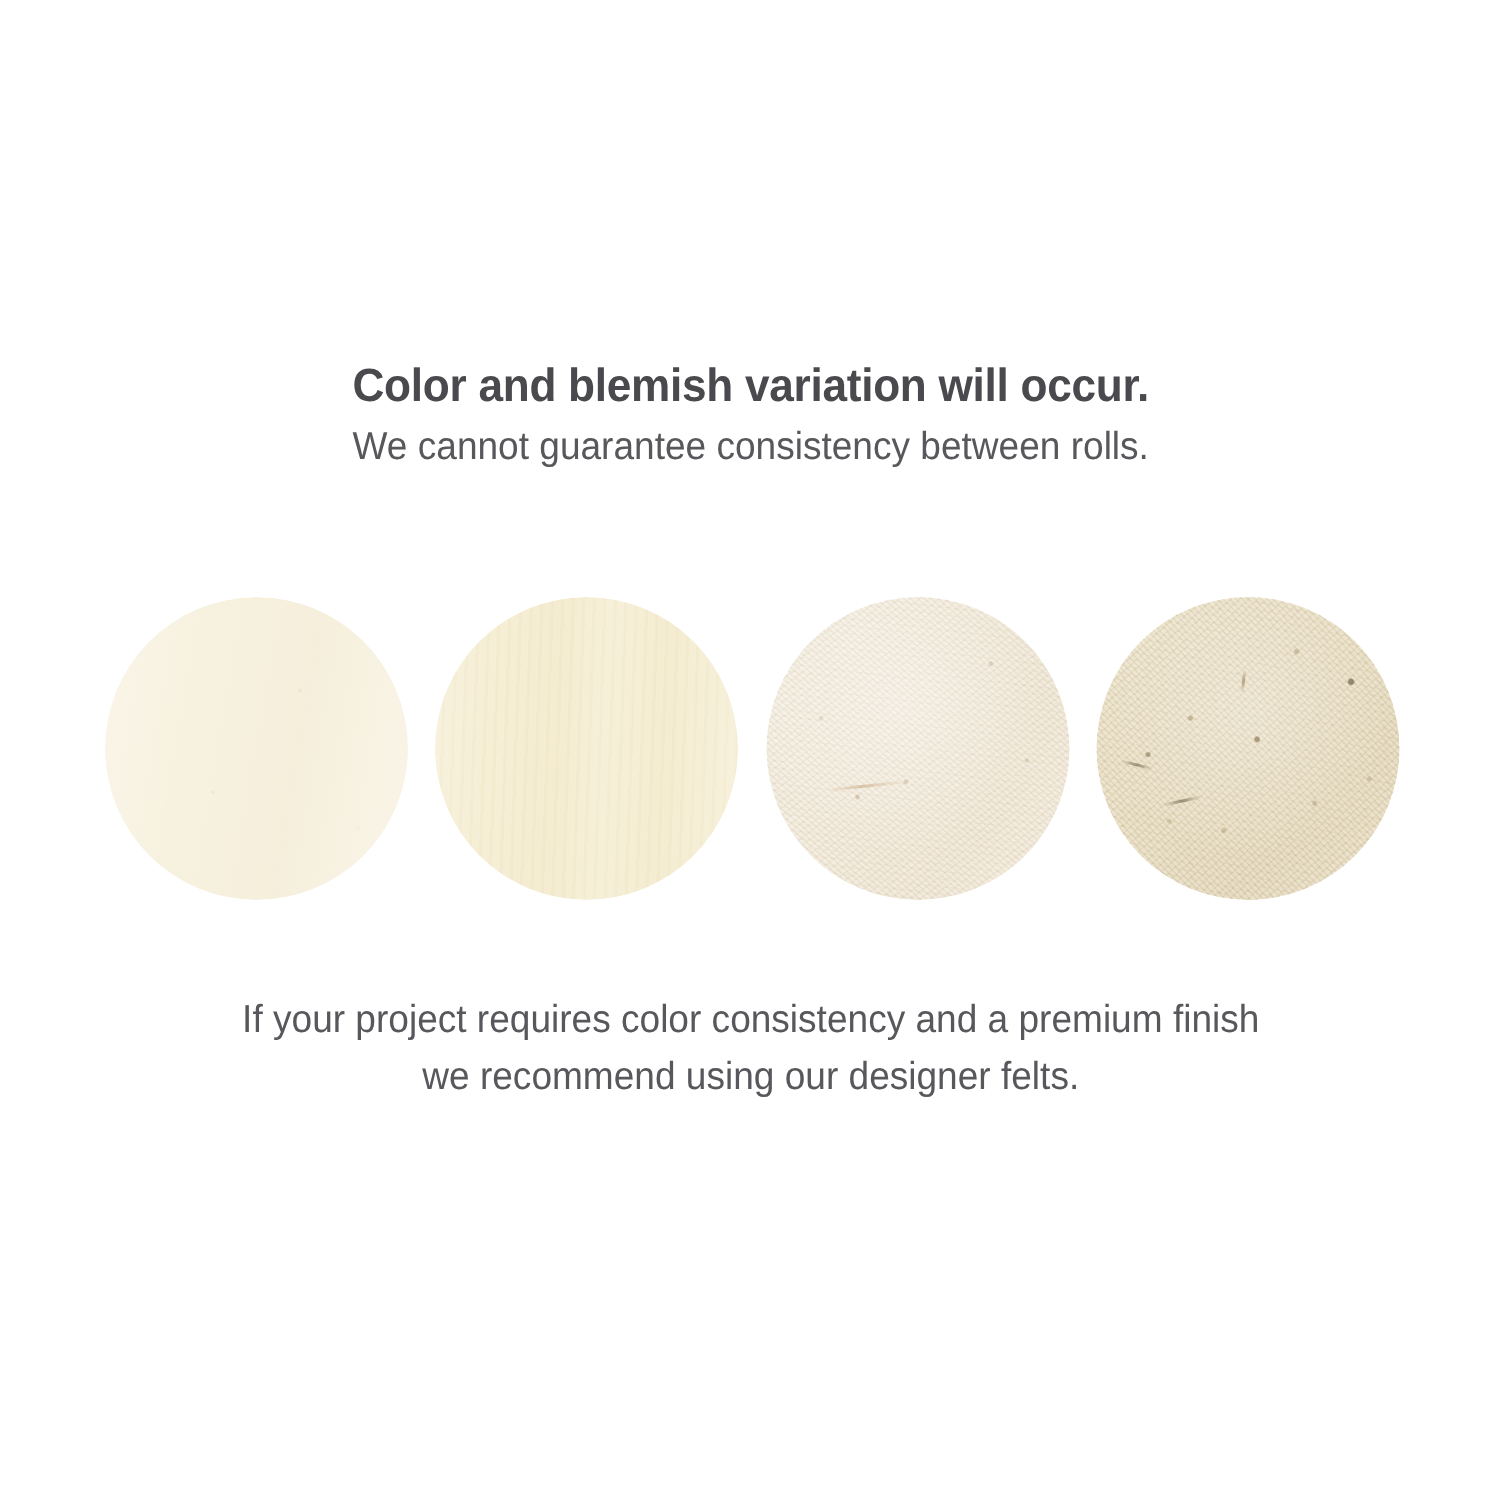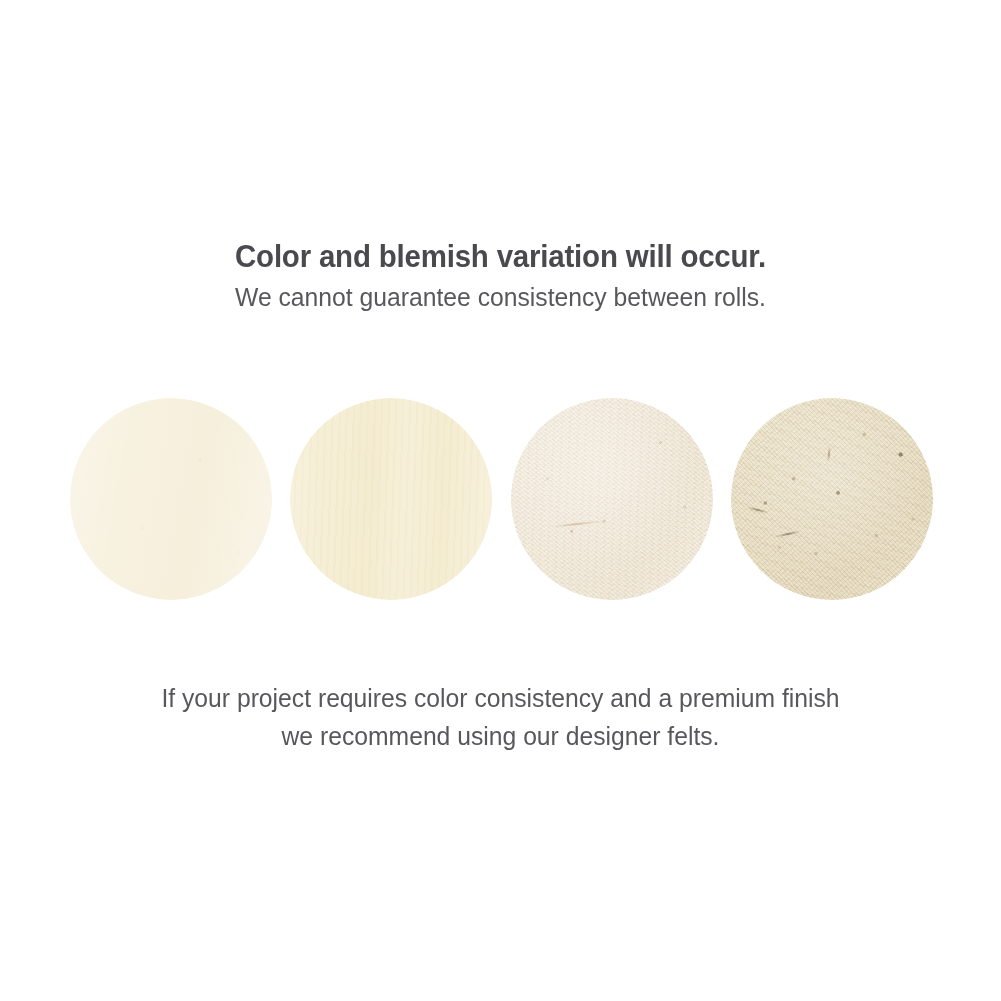--- a/index.html
+++ b/index.html
@@ -220,21 +220,21 @@
   }
   .swatch-4 .streak-a { left: 8%;  top: 55%; width: 11%; height: 2px; transform: rotate(14deg); }
   .swatch-4 .streak-b { left: 22%; top: 67%; width: 13%; height: 2px; transform: rotate(-12deg); }
   .swatch-4 .streak-c { left: 48%; top: 24%; width: 2px; height: 16px; transform: rotate(6deg);
                         background: linear-gradient(180deg, rgba(140,112,70,0) 0%, rgba(140,112,70,0.55) 50%, rgba(140,112,70,0) 100%); }
 
   
   .footer-block {
     position: absolute;
     left: 0;
-    top: 679px;
+    top: 660px;
     width: 1001px;
     text-align: center;
   }
   .footer-line {
     margin: 0;
     font-size: 26px;
     line-height: 38px;
     font-weight: 400;
     color: #58585c;
     font-family: "Liberation Sans Narrow", "Liberation Sans", "DejaVu Sans", sans-serif;

